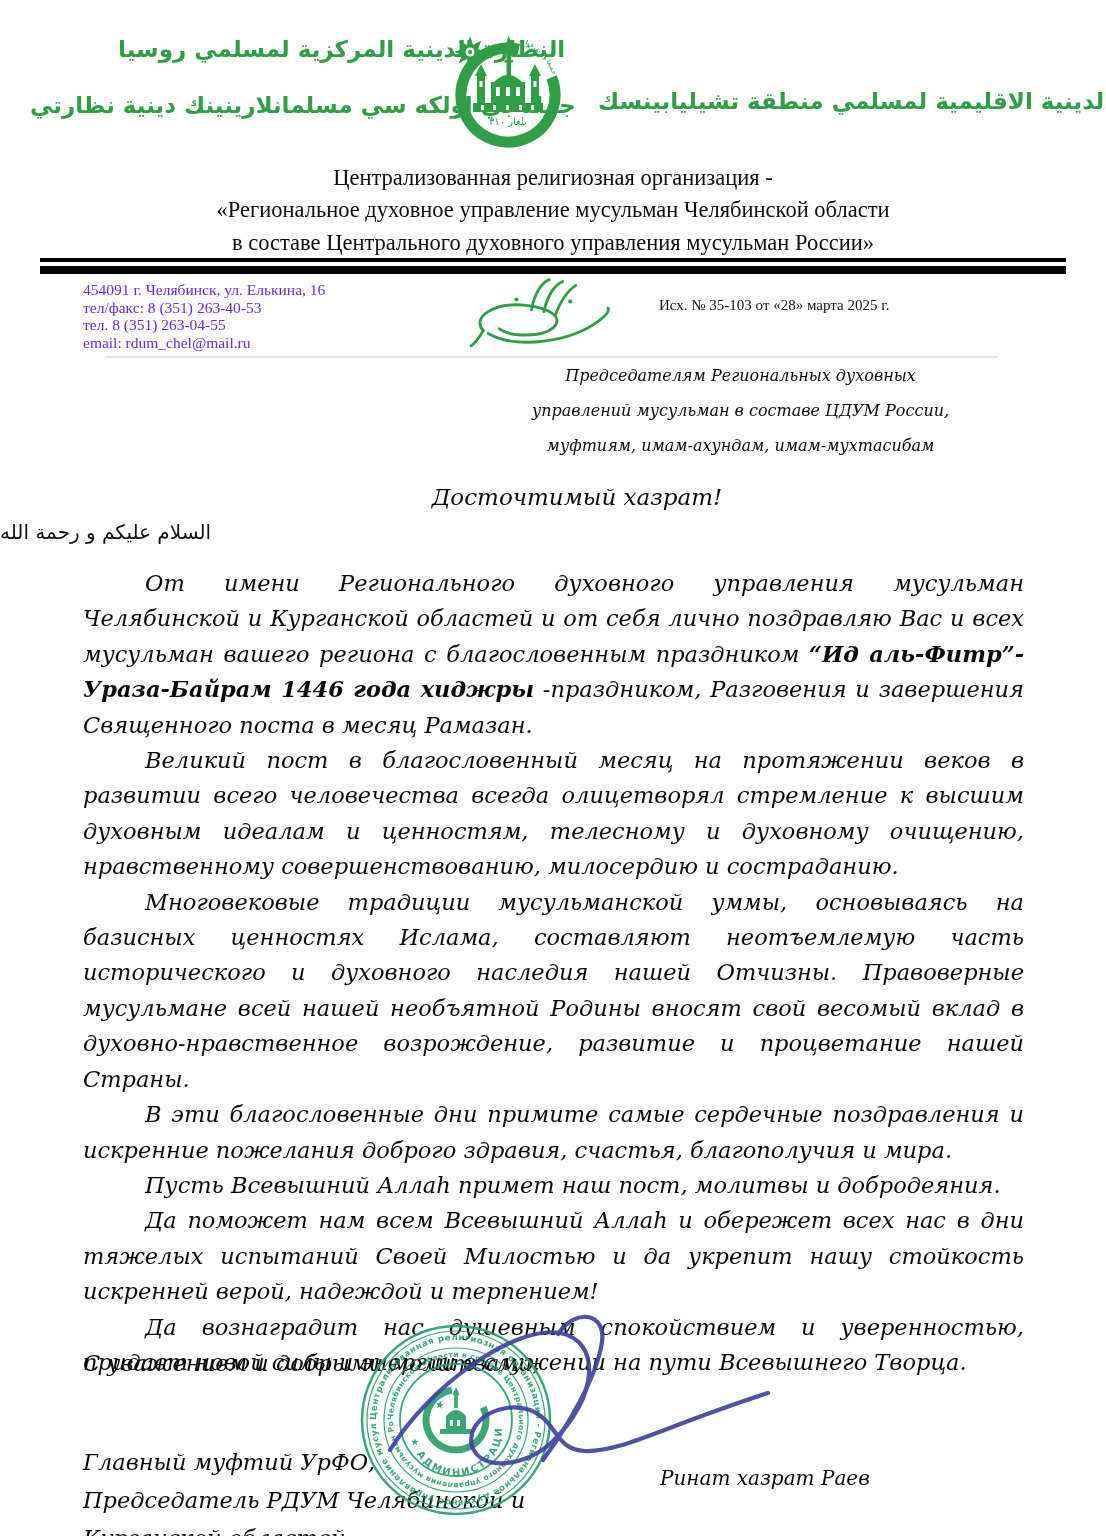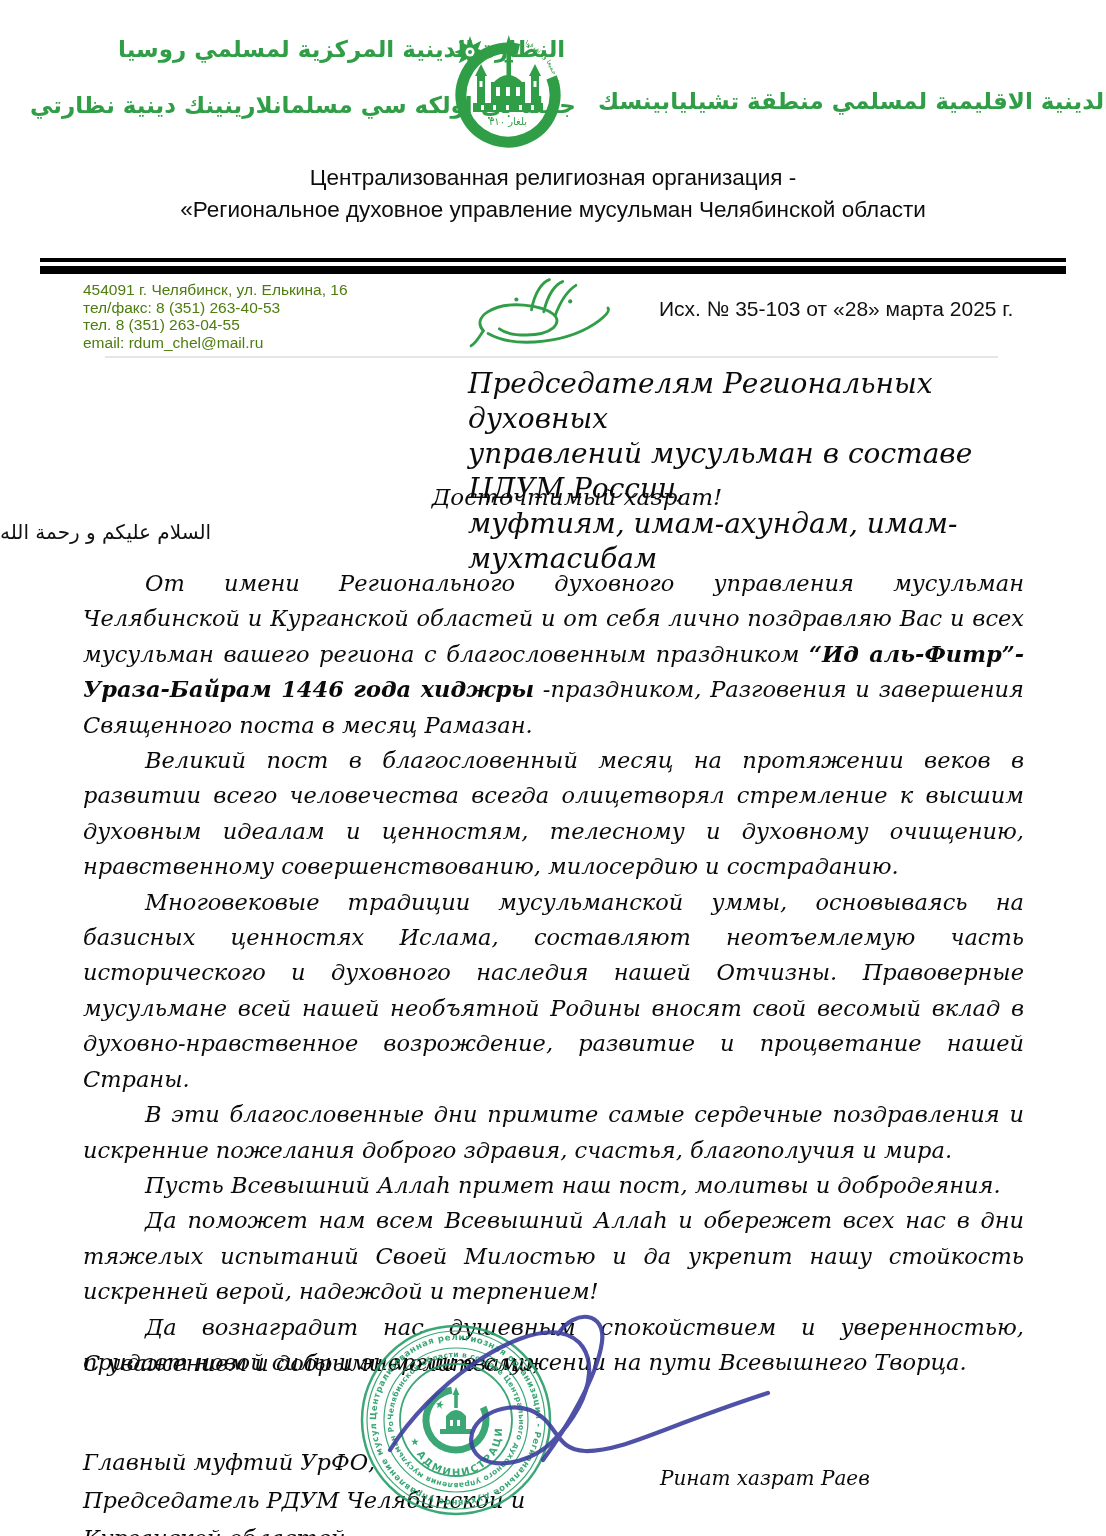--- a/index.html
+++ b/index.html
@@ -1,27 +1,27 @@
 <!DOCTYPE html>
 <html><head>
 <meta charset="utf-8">
 <style>
   html,body{margin:0;padding:0;background:#fff;}
   #page{position:relative;width:1106px;height:1536px;margin:0 auto;background:#ffffff;overflow:hidden;}
-  .serif{font-family:Liberation Sans, sans-serif;}
+  .serif{font-family:Liberation Serif, serif;}
   .script{font-family:"DejaVu Serif",serif;font-style:italic;}
   .ar{font-family:"DejaVu Sans",sans-serif;color:#2f9e46;font-weight:bold;}
   .abs{position:absolute;}
   .ar-row{white-space:nowrap;text-align:center;font-size:23px;transform-origin:left top;}
   #title{top:162px;left:0;width:100%;text-align:center;font-size:22.5px;line-height:1.44;color:#0d0d0d;}
   #rule-thick{top:258px;left:40px;width:1026px;height:4px;border-top:4px solid #000;border-bottom:8px solid #000;}
-  #contact{top:281px;left:83px;font-size:15.5px;line-height:17.6px;color:#4d7c0f;}
-  #refline{top:297px;left:659px;font-size:21px;color:#111;}
+  #contact{top:281px;left:83px;font-size:15.5px;line-height:17.6px;color:#6d28d9;}
+  #refline{top:297px;left:659px;font-size:15px;color:#111;}
   #rule-thin{top:356px;left:105px;width:893px;border-top:2px solid #e6e6e6;}
-  #recipient{top:366px;left:468px;width:545px;font-size:28px;line-height:35px;color:#0b0b0b;}
+  #recipient{top:358px;left:468px;width:545px;text-align:center;font-size:16px;line-height:35px;color:#0b0b0b;}
   #salut-ru{top:484px;left:0;width:100%;text-align:center;font-size:23px;color:#0b0b0b;margin-left:24px;}
   #salut-ar{top:520px;left:0;width:100%;font-size:20px;color:#111;font-family:"DejaVu Sans",sans-serif;font-weight:normal;}
   #letter-body{top:566px;left:83px;width:941px;font-size:22.5px;line-height:35.4px;text-align:justify;color:#0a0a0a;}
   #letter-body p{margin:0;text-indent:62px;}
   #closing-regards{top:1350px;left:83px;font-size:22.5px;color:#0a0a0a;}
   #closing-titles{top:1396px;left:83px;font-size:22.5px;line-height:38px;color:#0a0a0a;margin-top:47px;}
   #signer-name{top:1466px;left:660px;font-size:20px;color:#0a0a0a;}
   #emblem-box{top:20px;left:445px;width:130px;height:140px;}
   #bismillah-box{top:274px;left:455px;width:170px;height:85px;}
   #stamp-box{top:1320px;left:356px;width:200px;height:200px;opacity:.92;}
@@ -73,20 +73,21 @@
       <text x="63" y="105" text-anchor="middle" font-size="10" fill="#2f9e46" font-family="DejaVu Sans, sans-serif">بلغار ٣١٠</text>
       <text font-size="6.5" fill="#2f9e46" font-family="DejaVu Sans, sans-serif">
         <textPath href="#crescalli">واعتصموا بحبل الله جميعا ولا تفرقوا</textPath>
       </text>
     </svg>
   </div>
 
   <div class="abs serif" id="title">
     <div>Централизованная религиозная организация -</div>
     <div>«Региональное духовное управление мусульман Челябинской области</div>
+    <div>в составе Центрального духовного управления мусульман России»</div>
   </div>
 
   <div class="abs" id="rule-thick"></div>
 
   <div class="abs serif" id="contact">
     <div>454091 г. Челябинск, ул. Елькина, 16</div>
     <div>тел/факс: 8 (351) 263-40-53</div>
     <div>тел. 8 (351) 263-04-55</div>
     <div>email: rdum_chel@mail.ru</div>
   </div>

